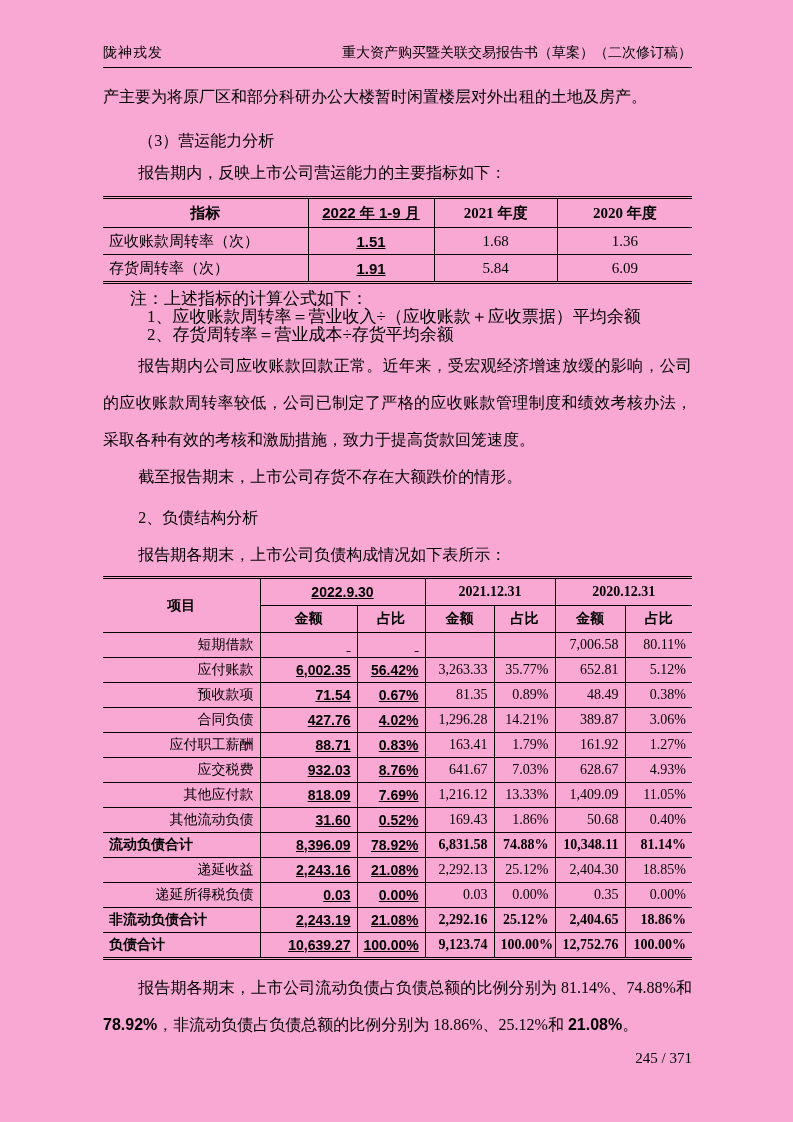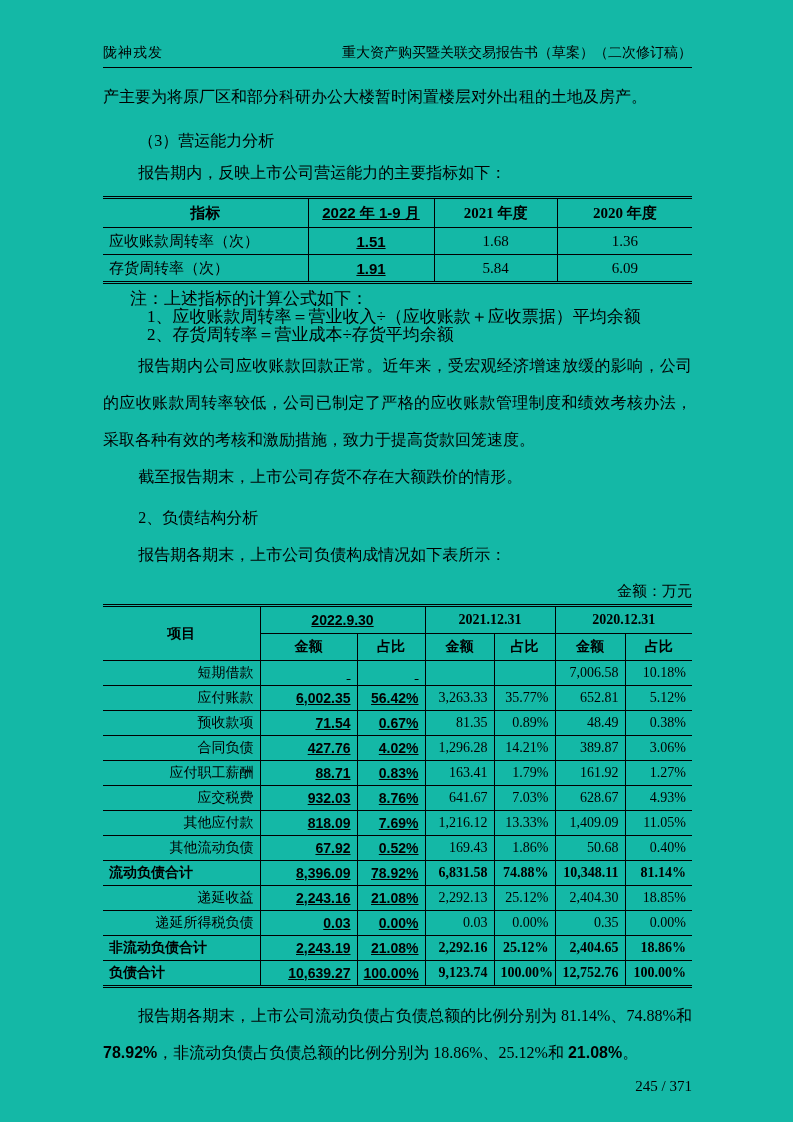--- a/index.html
+++ b/index.html
@@ -1,17 +1,17 @@
 <!DOCTYPE html>
 <html lang="zh"><head>
 <meta charset="utf-8">
 <style>
   html,body{margin:0;padding:0;background:#ffffff;}
   body{font-family:"Liberation Serif","DejaVu Serif",serif;color:#000;}
-  .page{position:relative;width:793px;height:1122px;background:#14b8a6;overflow:hidden;
+  .page{position:relative;width:793px;height:1122px;background:#f9a8d4;overflow:hidden;
         padding:44px 101px 0 103px;box-sizing:border-box;}
   
   .doc-header{display:flex;justify-content:space-between;align-items:flex-end;
               border-bottom:1.5px solid #000;padding-bottom:5px;font-size:14px;}
   .doc-header .left{letter-spacing:1px;}
   
   .para{font-size:16px;line-height:23px;margin:0;text-align:justify;}
   .p-first{margin-top:17px;}
   .heading{font-size:16px;line-height:23px;margin:21px 0 0 0;text-indent:2.2em;}
   .lead{margin-top:9px;text-indent:2.2em;}
@@ -98,21 +98,20 @@
     </div>
 
   <p class="big-para" style="margin-top:3px;">报告期内公司应收账款回款正常。近年来，受宏观经济增速放缓的影响，公司的应收账款周转率较低，公司已制定了严格的应收账款管理制度和绩效考核办法，采取各种有效的考核和激励措施，致力于提高货款回笼速度。</p>
 
   <p class="big-para">截至报告期末，上市公司存货不存在大额跌价的情形。</p>
 
   <p class="big-para" style="margin-top:4px;">2、负债结构分析</p>
 
   <p class="big-para">报告期各期末，上市公司负债构成情况如下表所示：</p>
 
-  <p class="unit-label">金额：万元</p>
 
   <table class="rpt" id="table-liabilities">
     <colgroup>
         <col style="width:157px">
         <col style="width:97px">
         <col style="width:68px">
         <col style="width:69px">
         <col style="width:61px">
         <col style="width:70px">
         <col style="width:67px">
@@ -134,21 +133,21 @@
         </tr>
       </thead>
     <tbody>
         <tr>
           <td class="lbl">短期借款</td>
           <td class="num sansbold">&nbsp;</td>
           <td class="num sansbold">&nbsp;</td>
           <td class="num">&nbsp;</td>
           <td class="num">&nbsp;</td>
           <td class="num">7,006.58</td>
-          <td class="num">10.18%</td>
+          <td class="num">80.11%</td>
         </tr>
         <tr>
           <td class="lbl">应付账款</td>
           <td class="num sansbold">6,002.35</td>
           <td class="num sansbold">56.42%</td>
           <td class="num">3,263.33</td>
           <td class="num">35.77%</td>
           <td class="num">652.81</td>
           <td class="num">5.12%</td>
         </tr>
@@ -192,21 +191,21 @@
           <td class="lbl">其他应付款</td>
           <td class="num sansbold">818.09</td>
           <td class="num sansbold">7.69%</td>
           <td class="num">1,216.12</td>
           <td class="num">13.33%</td>
           <td class="num">1,409.09</td>
           <td class="num">11.05%</td>
         </tr>
         <tr>
           <td class="lbl">其他流动负债</td>
-          <td class="num sansbold">67.92</td>
+          <td class="num sansbold">31.60</td>
           <td class="num sansbold">0.52%</td>
           <td class="num">169.43</td>
           <td class="num">1.86%</td>
           <td class="num">50.68</td>
           <td class="num">0.40%</td>
         </tr>
         <tr class="total">
           <td class="lbl">流动负债合计</td>
           <td class="num sansbold">8,396.09</td>
           <td class="num sansbold">78.92%</td>

